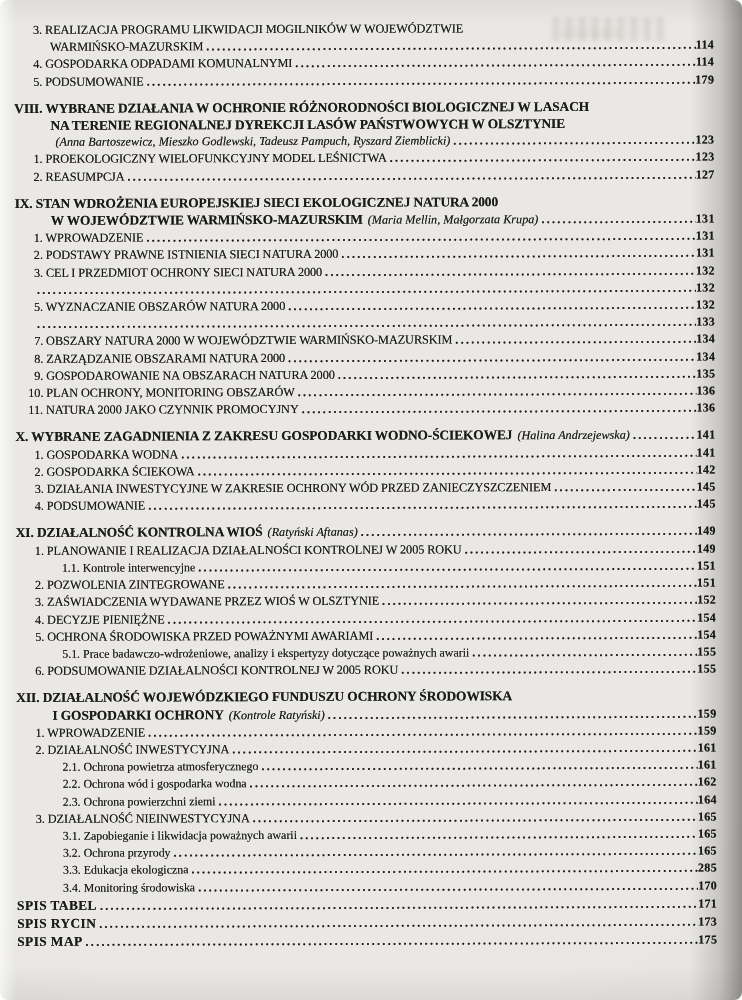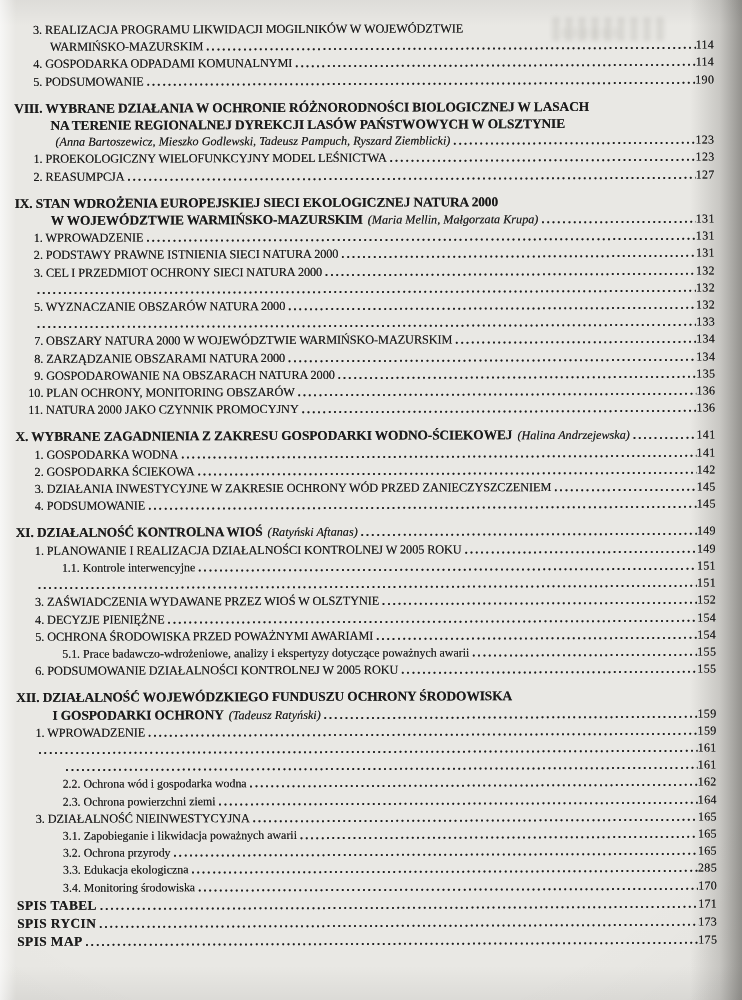--- a/index.html
+++ b/index.html
@@ -9,20 +9,21 @@
     overflow:hidden;
     background:
       linear-gradient(90deg, rgba(255,255,255,.65) 0px, rgba(255,255,255,0) 16px),
       linear-gradient(90deg, rgba(0,0,0,0) 93%, rgba(85,83,79,.22) 97%, rgba(62,60,56,.50) 100%),
       linear-gradient(180deg, rgba(0,0,0,.05) 0, rgba(0,0,0,0) 26px),
       linear-gradient(0deg, rgba(0,0,0,.06) 0, rgba(0,0,0,0) 34px),
       radial-gradient(130% 110% at 44% 42%, rgba(0,0,0,0) 55%, rgba(0,0,0,.07) 100%),
       #e9e8e4;
     font-family:"Liberation Serif","DejaVu Serif",serif;
     color:#1a1a1a;
+    border-radius:8px;
   }
   
   .bleed{
     position:absolute;top:17px;right:78px;width:112px;height:24px;
     background:repeating-linear-gradient(90deg,#aeaca6 0 8px,rgba(0,0,0,0) 8px 13px);
     filter:blur(2.2px);opacity:.28;border-radius:2px;
   }
   .bleed2{
     position:absolute;top:28px;right:120px;width:60px;height:10px;
     background:repeating-linear-gradient(90deg,#b5b3ad 0 6px,rgba(0,0,0,0) 6px 10px);
@@ -38,21 +39,21 @@
     line-height:17.2px;white-space:nowrap;
     text-shadow:0 0 .5px rgba(20,20,20,.65);
   }
   .row .txt{white-space:nowrap;}
   .itl{font-style:italic;font-weight:400;margin-left:5px;font-size:12.2px;letter-spacing:0;}
   .dots{flex:1 1 auto;min-width:8px;overflow:hidden;margin-left:3px;}
   .dots::after{
     content:"..........................................................................................................................................................";
     letter-spacing:2.3px;font-size:12px;font-weight:700;color:#1c1c1c;
   }
-  .pg{font-size:12px;font-weight:400;letter-spacing:.3px;}
+  .pg{font-size:12px;font-weight:700;letter-spacing:.3px;}
   
   .i  {padding-left:33px;font-size:12.3px;letter-spacing:-.1px;}
   .i2 {padding-left:27px;}
   .ic {padding-left:50px;font-size:12.3px;letter-spacing:-.1px;}
   
   .h  {padding-left:14px;font-size:13.4px;font-weight:700;letter-spacing:-.1px;margin-top:9px;}
   .hc {padding-left:50px;font-size:13.4px;font-weight:700;letter-spacing:-.1px;}
   .h .itl,.hc .itl{font-weight:400;font-family:Liberation Serif, serif;}
   
   .auth{padding-left:50px;font-size:12.2px;}
@@ -77,21 +78,21 @@
         <span class="pg">114</span>
       </div>
       <div class="row i">
         <span class="txt">4. GOSPODARKA ODPADAMI KOMUNALNYMI</span>
         <span class="dots"></span>
         <span class="pg">114</span>
       </div>
       <div class="row i">
         <span class="txt">5. PODSUMOWANIE</span>
         <span class="dots"></span>
-        <span class="pg">190</span>
+        <span class="pg">179</span>
       </div>
       <div class="row h">
         <span class="txt">VIII. WYBRANE DZIAŁANIA W OCHRONIE RÓŻNORODNOŚCI BIOLOGICZNEJ W LASACH</span>
       </div>
       <div class="row hc">
         <span class="txt">NA TERENIE REGIONALNEJ DYREKCJI LASÓW PAŃSTWOWYCH W OLSZTYNIE</span>
       </div>
       <div class="row auth">
         <span class="itl">(Anna Bartoszewicz, Mieszko Godlewski, Tadeusz Pampuch, Ryszard Ziemblicki)</span>
         <span class="dots"></span>
@@ -205,20 +206,21 @@
         <span class="txt">1. PLANOWANIE I REALIZACJA DZIAŁALNOŚCI KONTROLNEJ W 2005 ROKU</span>
         <span class="dots"></span>
         <span class="pg">149</span>
       </div>
       <div class="row s">
         <span class="txt">1.1. Kontrole interwencyjne</span>
         <span class="dots"></span>
         <span class="pg">151</span>
       </div>
       <div class="row i">
+        <span class="txt">2. POZWOLENIA ZINTEGROWANE</span>
         <span class="dots"></span>
         <span class="pg">151</span>
       </div>
       <div class="row i">
         <span class="txt">3. ZAŚWIADCZENIA WYDAWANE PRZEZ WIOŚ W OLSZTYNIE</span>
         <span class="dots"></span>
         <span class="pg">152</span>
       </div>
       <div class="row i">
         <span class="txt">4. DECYZJE PIENIĘŻNE</span>
@@ -238,34 +240,36 @@
       <div class="row i">
         <span class="txt">6. PODSUMOWANIE DZIAŁALNOŚCI KONTROLNEJ W 2005 ROKU</span>
         <span class="dots"></span>
         <span class="pg">155</span>
       </div>
       <div class="row h">
         <span class="txt">XII. DZIAŁALNOŚĆ WOJEWÓDZKIEGO FUNDUSZU OCHRONY ŚRODOWISKA</span>
       </div>
       <div class="row hc">
         <span class="txt">I GOSPODARKI OCHRONY</span>
-        <span class="itl">(Tadeusz Ratyński)</span>
+        <span class="itl">(Kontrole Ratyński)</span>
         <span class="dots"></span>
         <span class="pg">159</span>
       </div>
       <div class="row i">
         <span class="txt">1. WPROWADZENIE</span>
         <span class="dots"></span>
         <span class="pg">159</span>
       </div>
       <div class="row i">
+        <span class="txt">2. DZIAŁALNOŚĆ INWESTYCYJNA</span>
         <span class="dots"></span>
         <span class="pg">161</span>
       </div>
       <div class="row s">
+        <span class="txt">2.1. Ochrona powietrza atmosferycznego</span>
         <span class="dots"></span>
         <span class="pg">161</span>
       </div>
       <div class="row s">
         <span class="txt">2.2. Ochrona wód i gospodarka wodna</span>
         <span class="dots"></span>
         <span class="pg">162</span>
       </div>
       <div class="row s">
         <span class="txt">2.3. Ochrona powierzchni ziemi</span>

